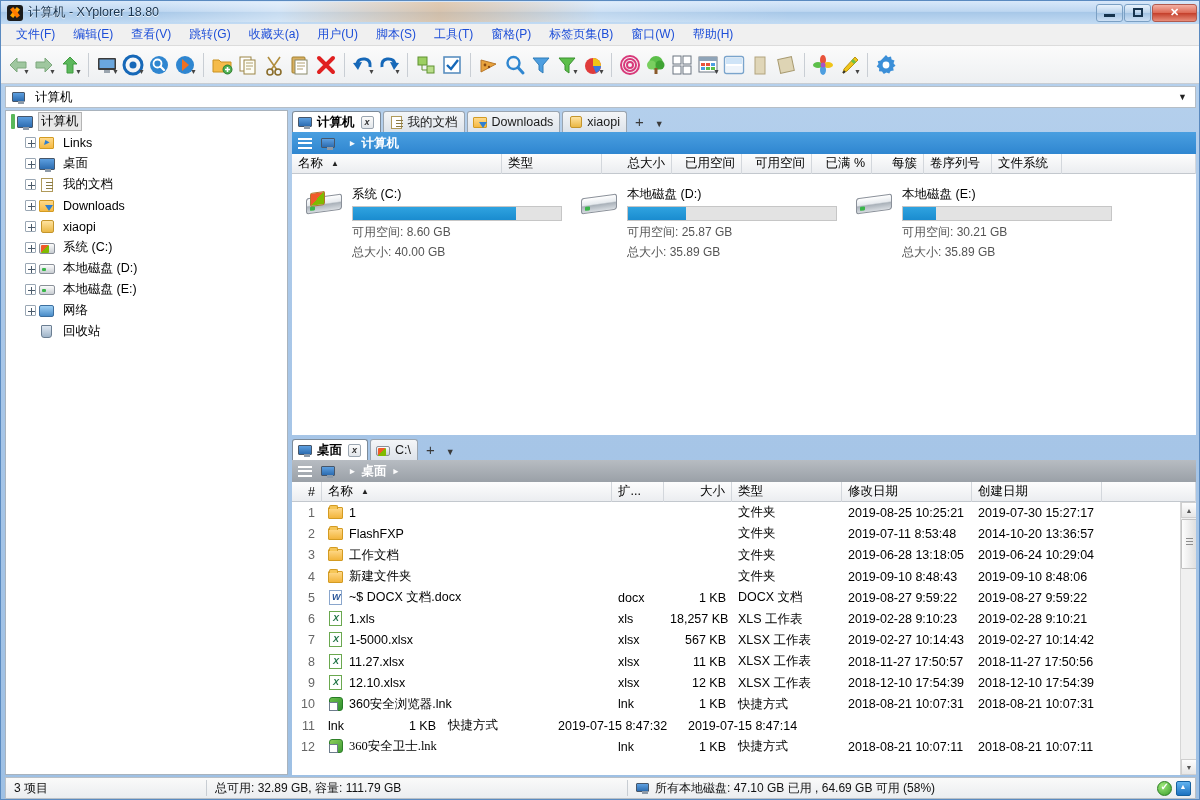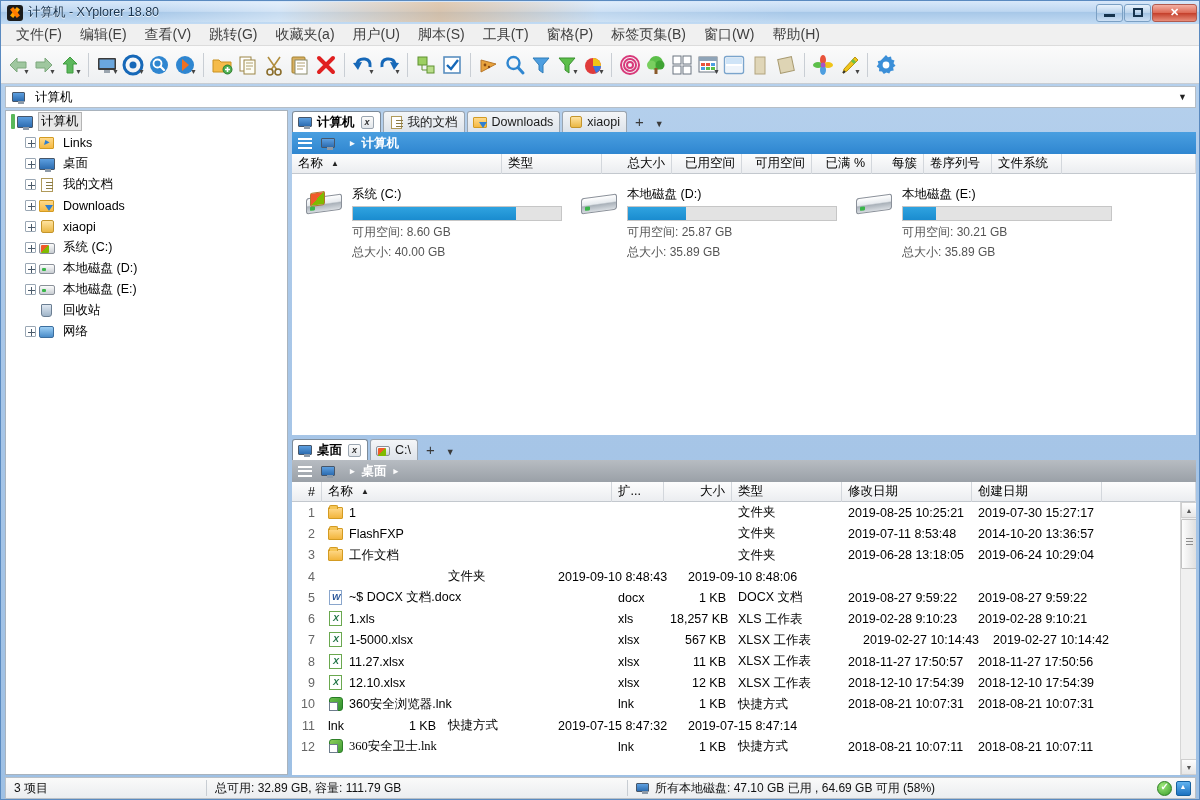--- a/index.html
+++ b/index.html
@@ -71,21 +71,21 @@
 
   
   #menubar {
     flex: 0 0 22px; height: 22px;
     display: flex; align-items: center;
     background: #f0f0f0;
     border-bottom: 1px solid #dcdcdc;
     padding-left: 6px;
   }
   .menu-item {
-    padding: 3px 9px; font-size: 14px; color: #404040; white-space: nowrap;
+    padding: 3px 9px; font-size: 12px; color: #1d4ed8; white-space: nowrap;
     border-radius: 2px;
   }
 
   
   #toolbar {
     flex: 0 0 38px; height: 38px;
     display: flex; align-items: center;
     background: linear-gradient(to bottom, #fbfbfb, #eef0f2);
     border-bottom: 1px solid #c8cdd3;
     padding: 0 4px;
@@ -677,33 +677,33 @@
 
       <div class="tree-row indent">
         <i class="expander"></i>
         <span class="tree-ico">
             <i class="ico-drive" style="display:block;position:relative;"></i>
           </span>
         <span class="tree-label">本地磁盘 (E:)</span>
       </div>
 
       <div class="tree-row indent">
+        <i class="expander"></i>
+        <span class="tree-ico">
+            <i class="ico-net" style="display:block;position:relative;"></i>
+          </span>
+        <span class="tree-label">网络</span>
+      </div>
+
+      <div class="tree-row indent">
         <i class="expander hidden"></i>
         <span class="tree-ico">
             <i class="ico-trash" style="display:block;position:relative;"></i>
           </span>
         <span class="tree-label">回收站</span>
-      </div>
-
-      <div class="tree-row indent">
-        <i class="expander"></i>
-        <span class="tree-ico">
-            <i class="ico-net" style="display:block;position:relative;"></i>
-          </span>
-        <span class="tree-label">网络</span>
       </div>
 
     </div>
 
     <div id="rightside">
 
       <div class="pane" id="toppane">
 
         <div class="tabstrip">
           <div class="tab active">
@@ -898,20 +898,26 @@
                   <span>工作文档</span>
                 </div>
                 <div class="fc " style="width: 52px;"></div>
                 <div class="fc r" style="width: 68px; text-align: right;"></div>
                 <div class="fc " style="width: 110px;">文件夹</div>
                 <div class="fc " style="width: 130px;">2019-06-28 13:18:05</div>
                 <div class="fc " style="width: 130px;">2019-06-24 10:29:04</div>
               </div>
               <div class="frow">
                 <div class="fc num" style="width: 30px;">4</div>
+                <div class="fc" style="width: 290px; display: flex; align-items: center;">
+                  <i class="fico">
+                    <i class="ico-f2" style="display: block; position: relative;"></i>
+                  </i>
+                  <span>新建文件夹</span>
+                </div>
                 <div class="fc " style="width: 52px;"></div>
                 <div class="fc r" style="width: 68px; text-align: right;"></div>
                 <div class="fc " style="width: 110px;">文件夹</div>
                 <div class="fc " style="width: 130px;">2019-09-10 8:48:43</div>
                 <div class="fc " style="width: 130px;">2019-09-10 8:48:06</div>
               </div>
               <div class="frow">
                 <div class="fc num" style="width: 30px;">5</div>
                 <div class="fc" style="width: 290px; display: flex; align-items: center;">
                   <i class="fico">
@@ -943,21 +949,21 @@
                 <div class="fc num" style="width: 30px;">7</div>
                 <div class="fc" style="width: 290px; display: flex; align-items: center;">
                   <i class="fico">
                     <i class="ico-xls" style="display: block; position: relative;"></i>
                   </i>
                   <span>1-5000.xlsx</span>
                 </div>
                 <div class="fc " style="width: 52px;">xlsx</div>
                 <div class="fc r" style="width: 68px; text-align: right;">567 KB</div>
                 <div class="fc " style="width: 110px;">XLSX 工作表</div>
-                <div class="fc " style="width: 130px; margin-left: 15px;">2019-02-27 10:14:43</div>
+                <div class="fc " style="width: 130px;">2019-02-27 10:14:43</div>
                 <div class="fc " style="width: 130px;">2019-02-27 10:14:42</div>
               </div>
               <div class="frow">
                 <div class="fc num" style="width: 30px;">8</div>
                 <div class="fc" style="width: 290px; display: flex; align-items: center;">
                   <i class="fico">
                     <i class="ico-xls" style="display: block; position: relative;"></i>
                   </i>
                   <span>11.27.xlsx</span>
                 </div>

